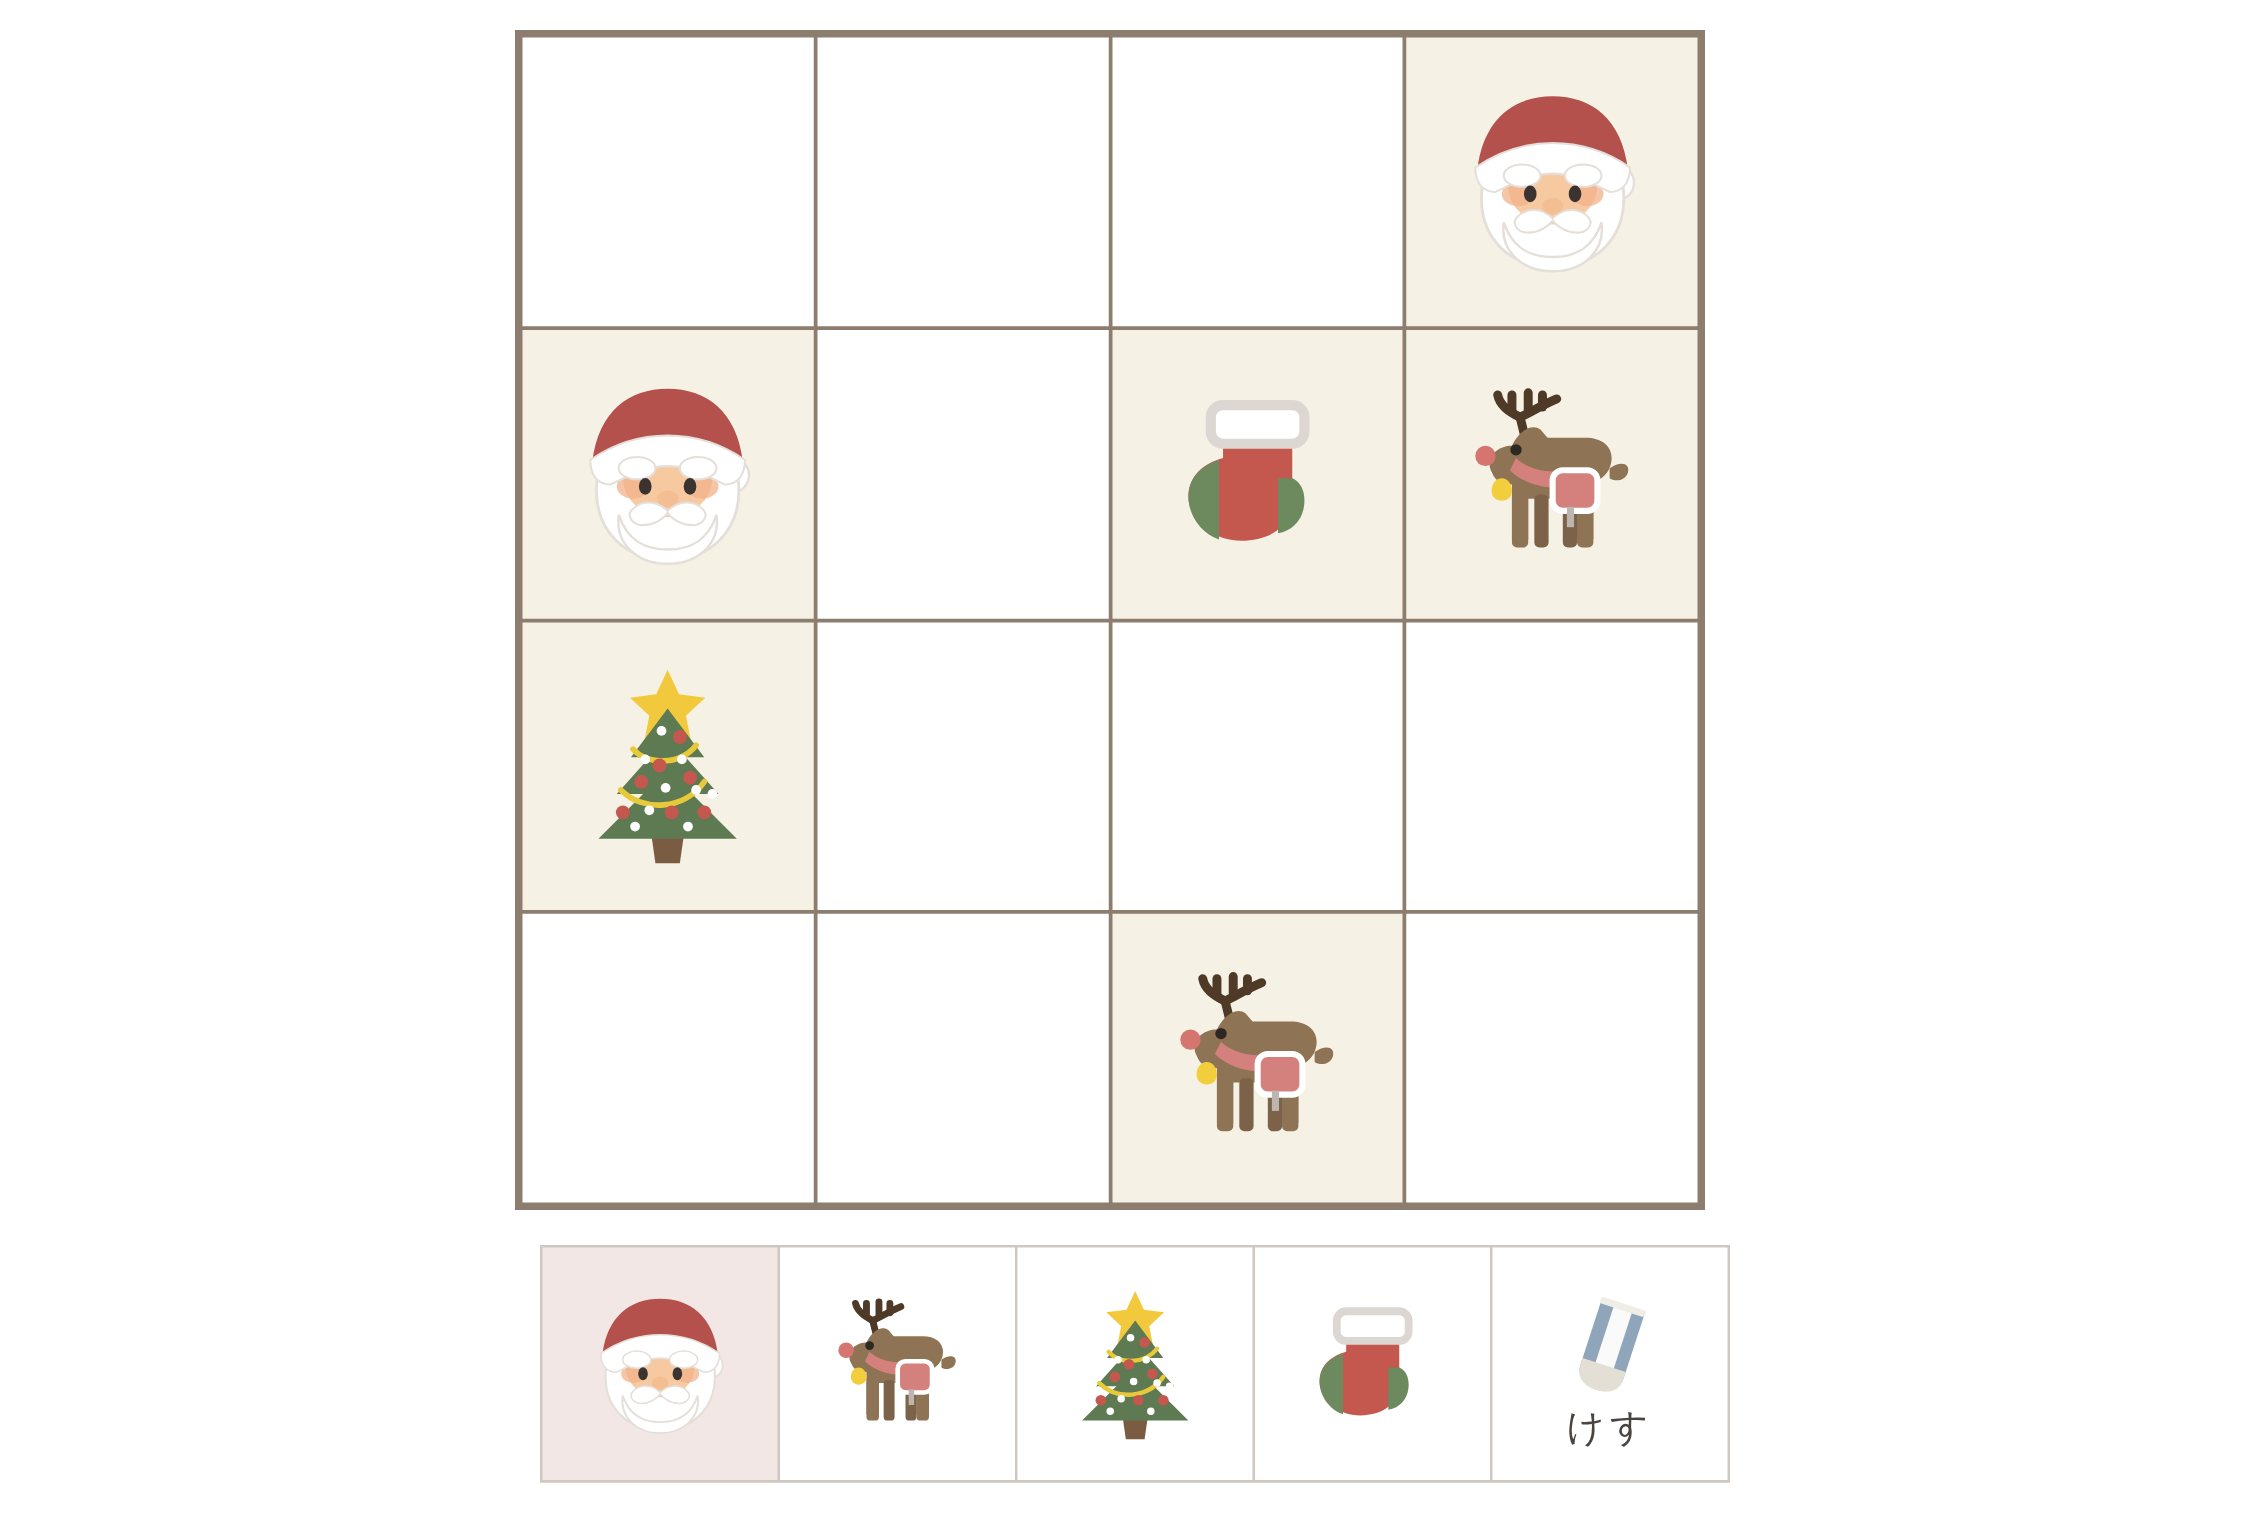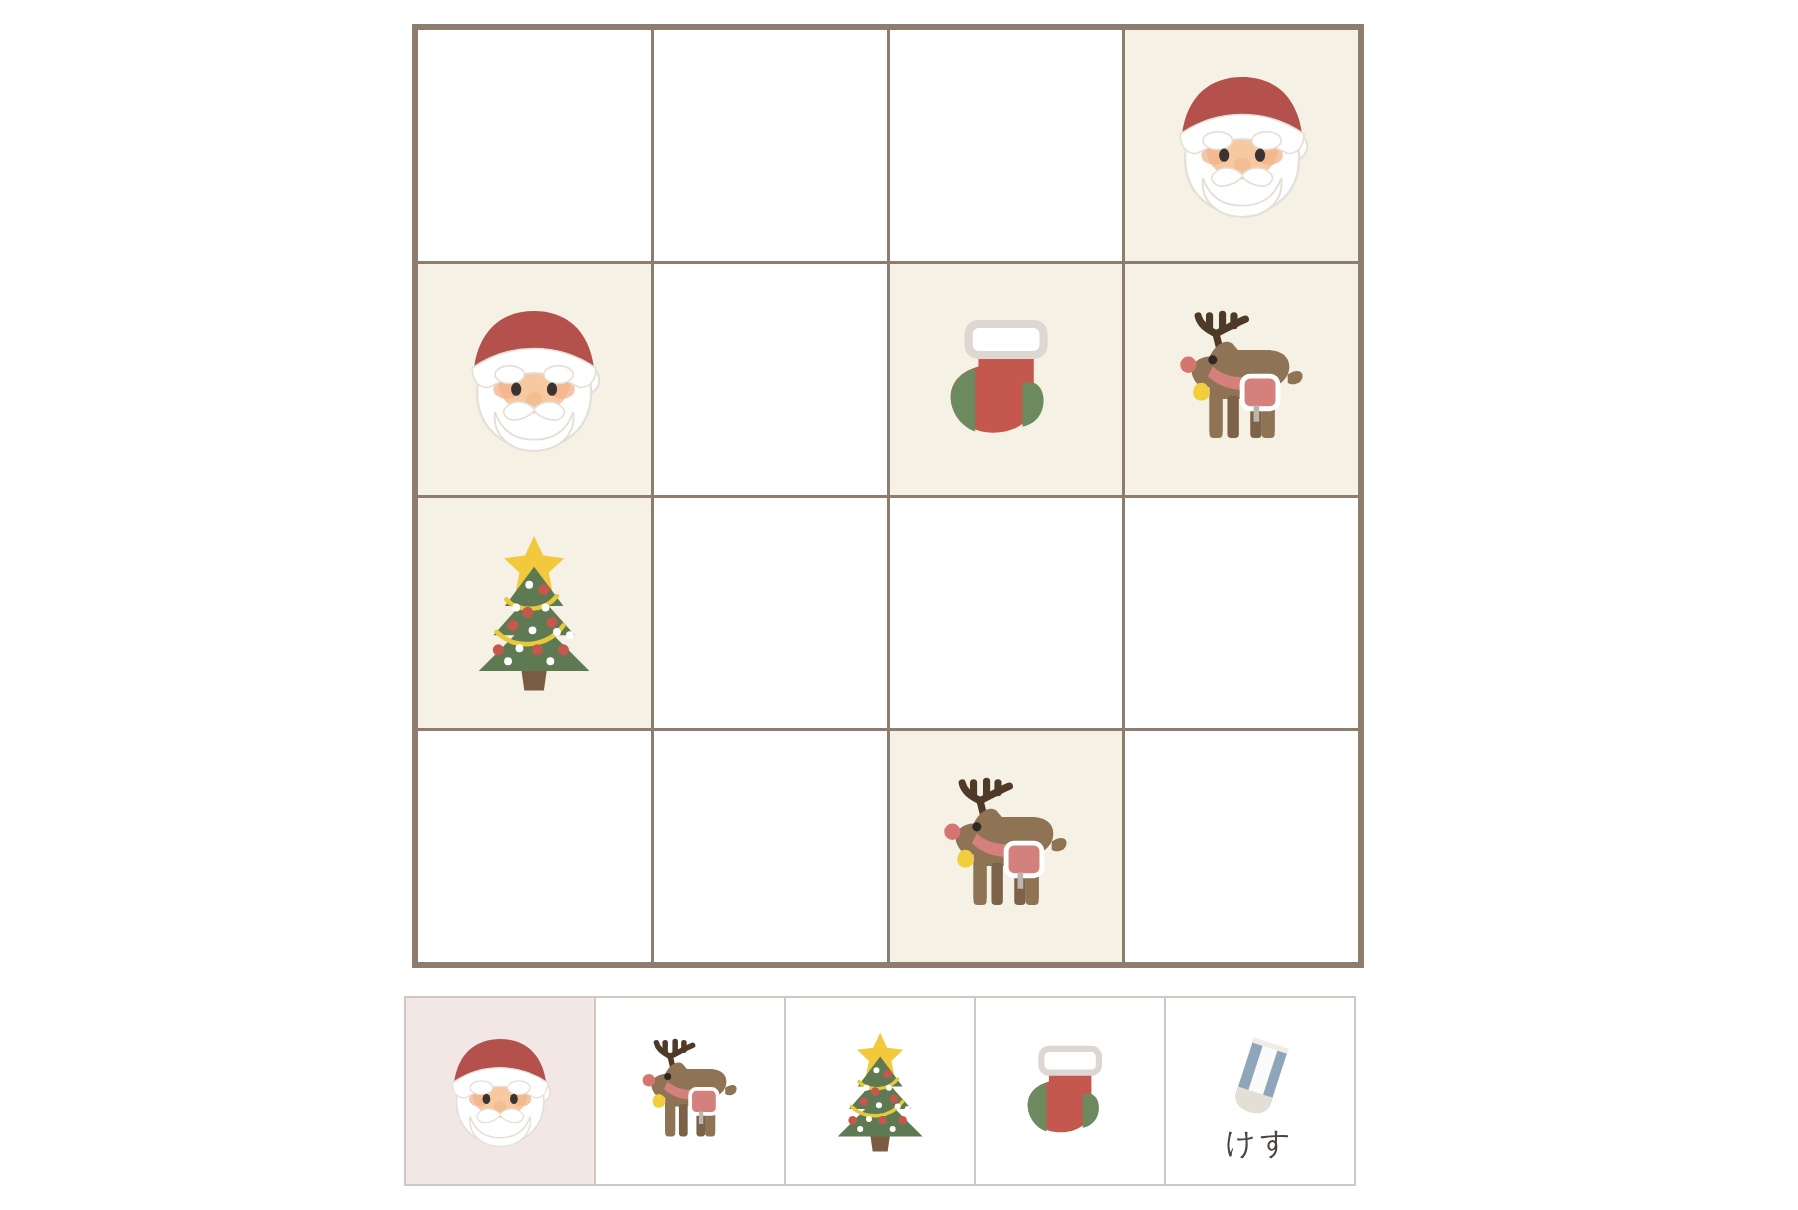--- a/index.html
+++ b/index.html
@@ -44,21 +44,21 @@
   }
   .cell-art {
     width: 84%;
     height: 84%;
     display: block;
   }
 
   
   #palette-toolbar {
     position: absolute;
-    left: 404px;
+    left: 432px;
     top: 996px;
     width: 952px;
     height: 190px;
     display: grid;
     grid-template-columns: repeat(5, 1fr);
     background: #CFC8C2;
     border: 2px solid #CFC8C2;
     gap: 2px;
     box-sizing: border-box;
   }

